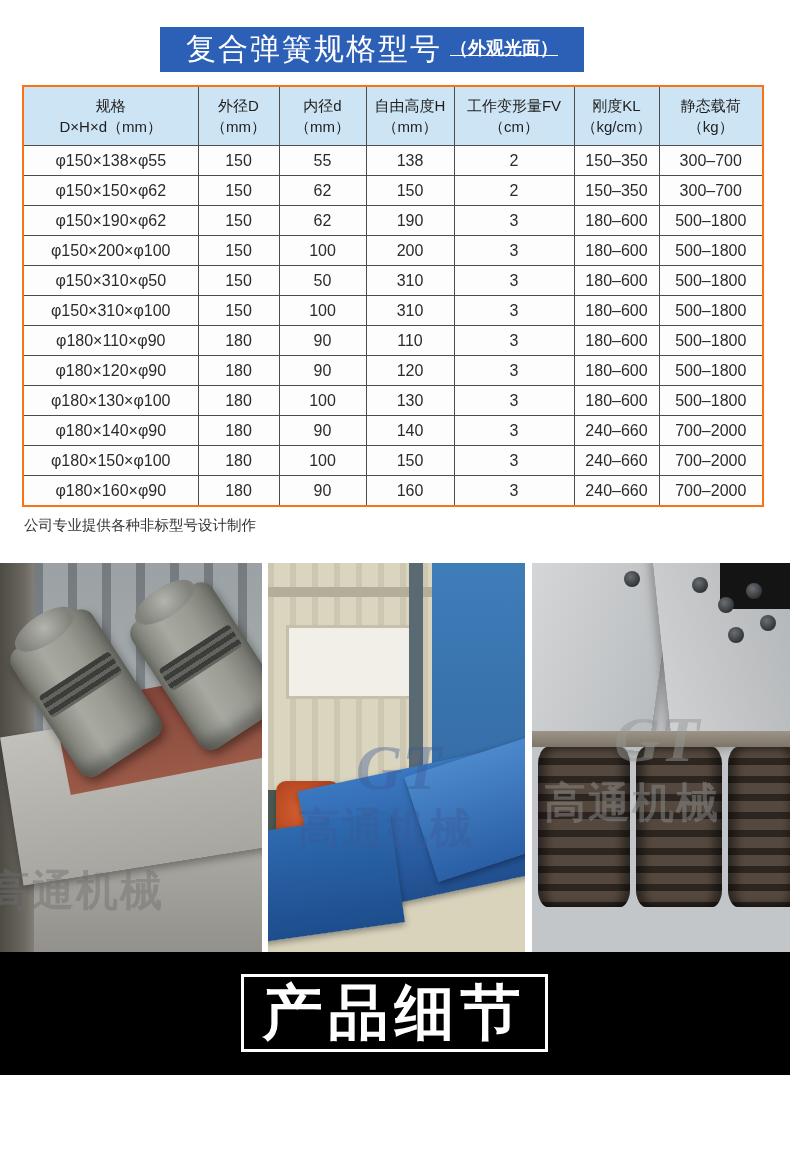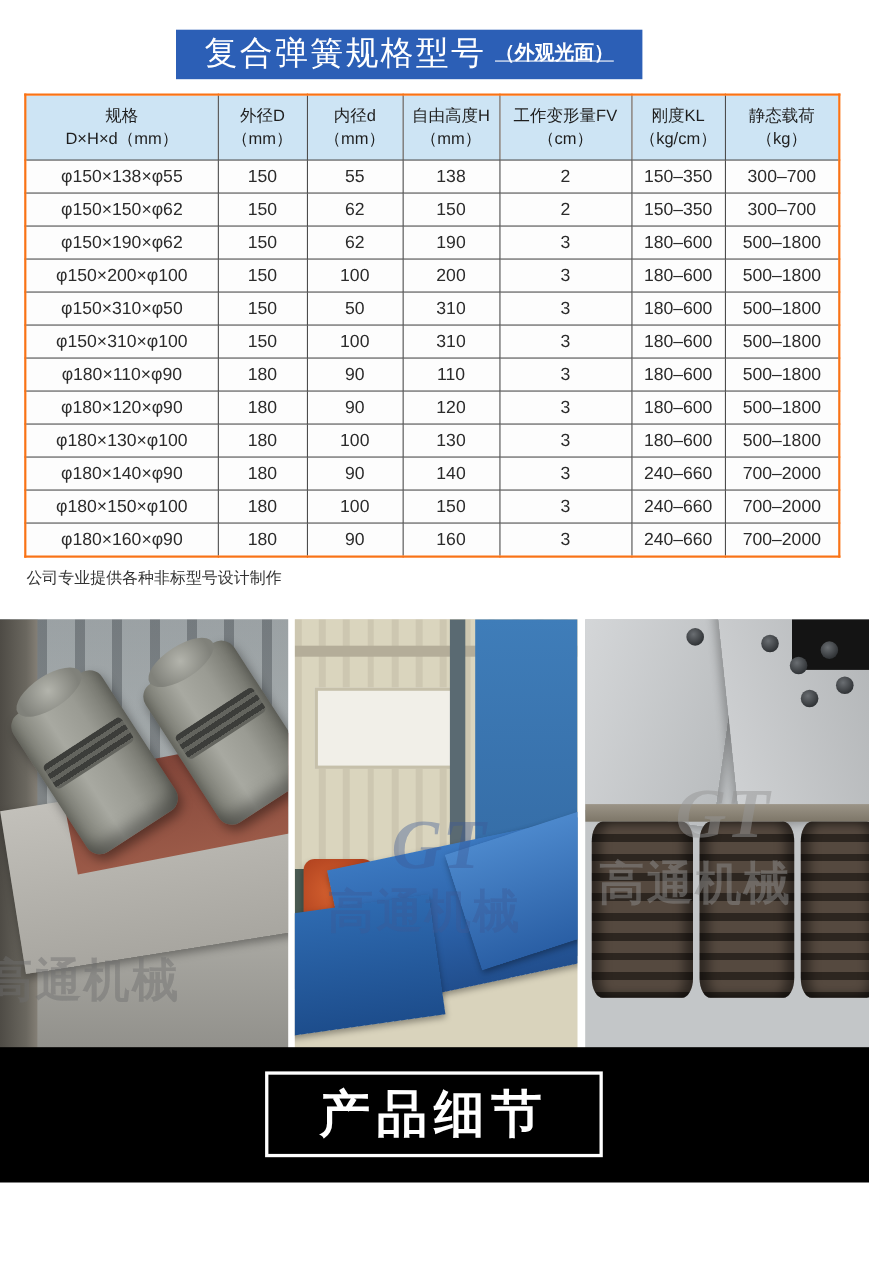--- a/index.html
+++ b/index.html
@@ -110,21 +110,21 @@
   }
   .pill1{left:46px;width:138px;letter-spacing:6px;}
   .pill2{left:31px;width:176px;letter-spacing:2px;}
   .pill3{left:68px;width:140px;letter-spacing:3px;}
   
   .black-banner{margin-top:6px;height:123px;background:#000;position:relative;}
   .detail-box{
     position:absolute;left:241px;top:22px;width:301px;height:72px;
     border:3px solid #fff;display:flex;align-items:center;justify-content:center;
   }
-  .detail-text{color:#fff;font-size:46px;font-weight:bold;letter-spacing:6px;}
+  .detail-text{color:#fff;font-size:60px;font-weight:bold;letter-spacing:6px;}
 </style>
 </head>
 <body>
 
 <div class="title-wrap">
   <div class="title-banner">
     <span class="title-main">复合弹簧规格型号</span><span class="title-suffix">（外观光面）</span>
   </div>
 </div>
 

